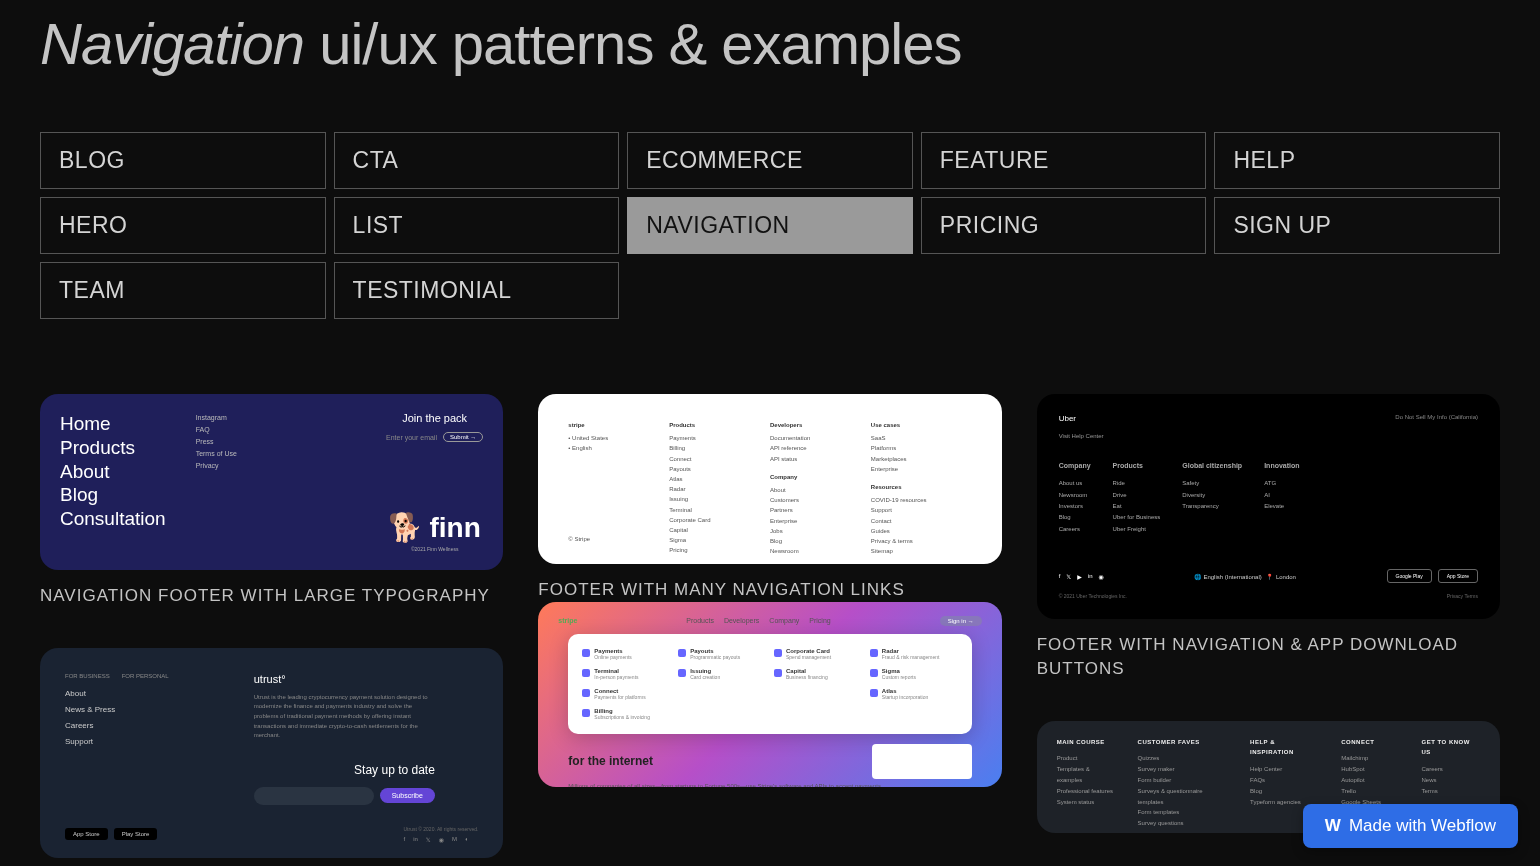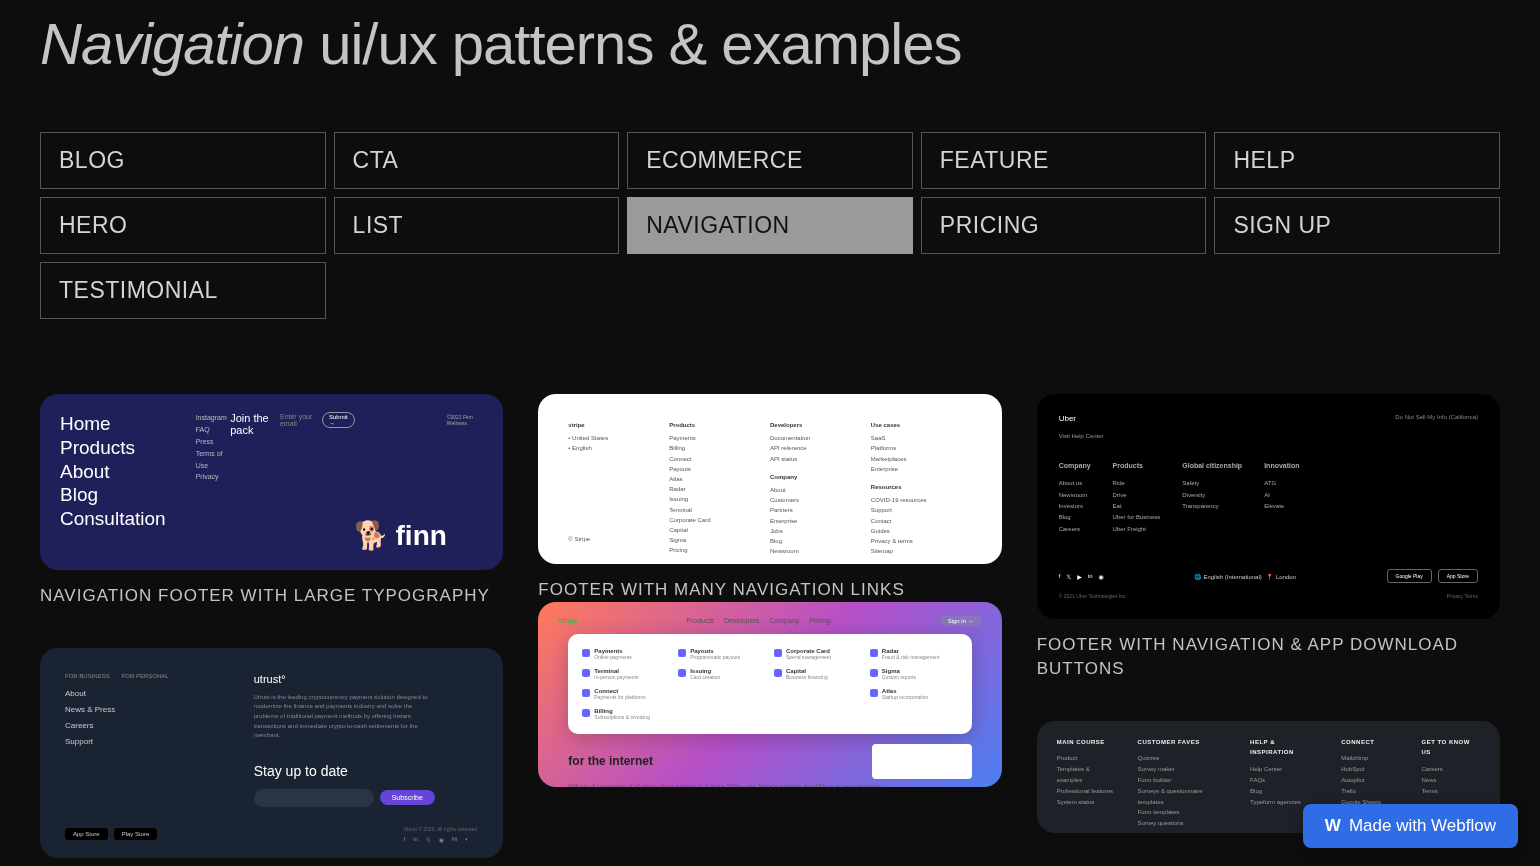--- a/index.html
+++ b/index.html
@@ -88,22 +88,22 @@
     }
     .thumb-1 .col2 {
       margin-left: 30px;
       font-size: 7px;
       line-height: 1.7;
       color: #bbb;
     }
     .thumb-1 .col3 {
       margin-left: auto;
       display: flex;
-      flex-direction: row;
-      align-items: flex-start;
+      flex-direction: column;
+      align-items: center;
     }
     .thumb-1 .join {
       font-size: 11px;
       margin-bottom: 8px;
     }
     .thumb-1 .input-row {
       display: flex;
       align-items: center;
       gap: 6px;
       font-size: 7px;
@@ -248,23 +248,24 @@
       color: #fff;
       margin-bottom: 8px;
     }
     .thumb-4 .desc4 {
       font-size: 6px;
       color: #888;
       line-height: 1.6;
       max-width: 180px;
     }
     .thumb-4 .stay {
-      font-size: 14px;
+      font-size: 12px;
       color: #fff;
       margin-top: 22px;
+      text-align: right;
     }
     .thumb-4 .sub-row {
       display:flex;
       gap: 6px;
       margin-top: 10px;
       align-items:center;
     }
     .thumb-4 .sub-input {
       background: #2a3442;
       border-radius: 12px;
@@ -405,20 +406,21 @@
   <button class="filter-btn">BLOG</button>
   <button class="filter-btn">CTA</button>
   <button class="filter-btn">ECOMMERCE</button>
   <button class="filter-btn">FEATURE</button>
   <button class="filter-btn">HELP</button>
   <button class="filter-btn">HERO</button>
   <button class="filter-btn">LIST</button>
   <button class="filter-btn active">NAVIGATION</button>
   <button class="filter-btn">PRICING</button>
   <button class="filter-btn">SIGN UP</button>
+  <button class="filter-btn">TEAM</button>
   <button class="filter-btn">TESTIMONIAL</button>
 </div>
 
 <div class="cards">
 
   <div>
     <div class="card" style="margin-bottom:40px;">
       <div class="thumb thumb-1">
         <div class="col1">
           <span>Home</span>

